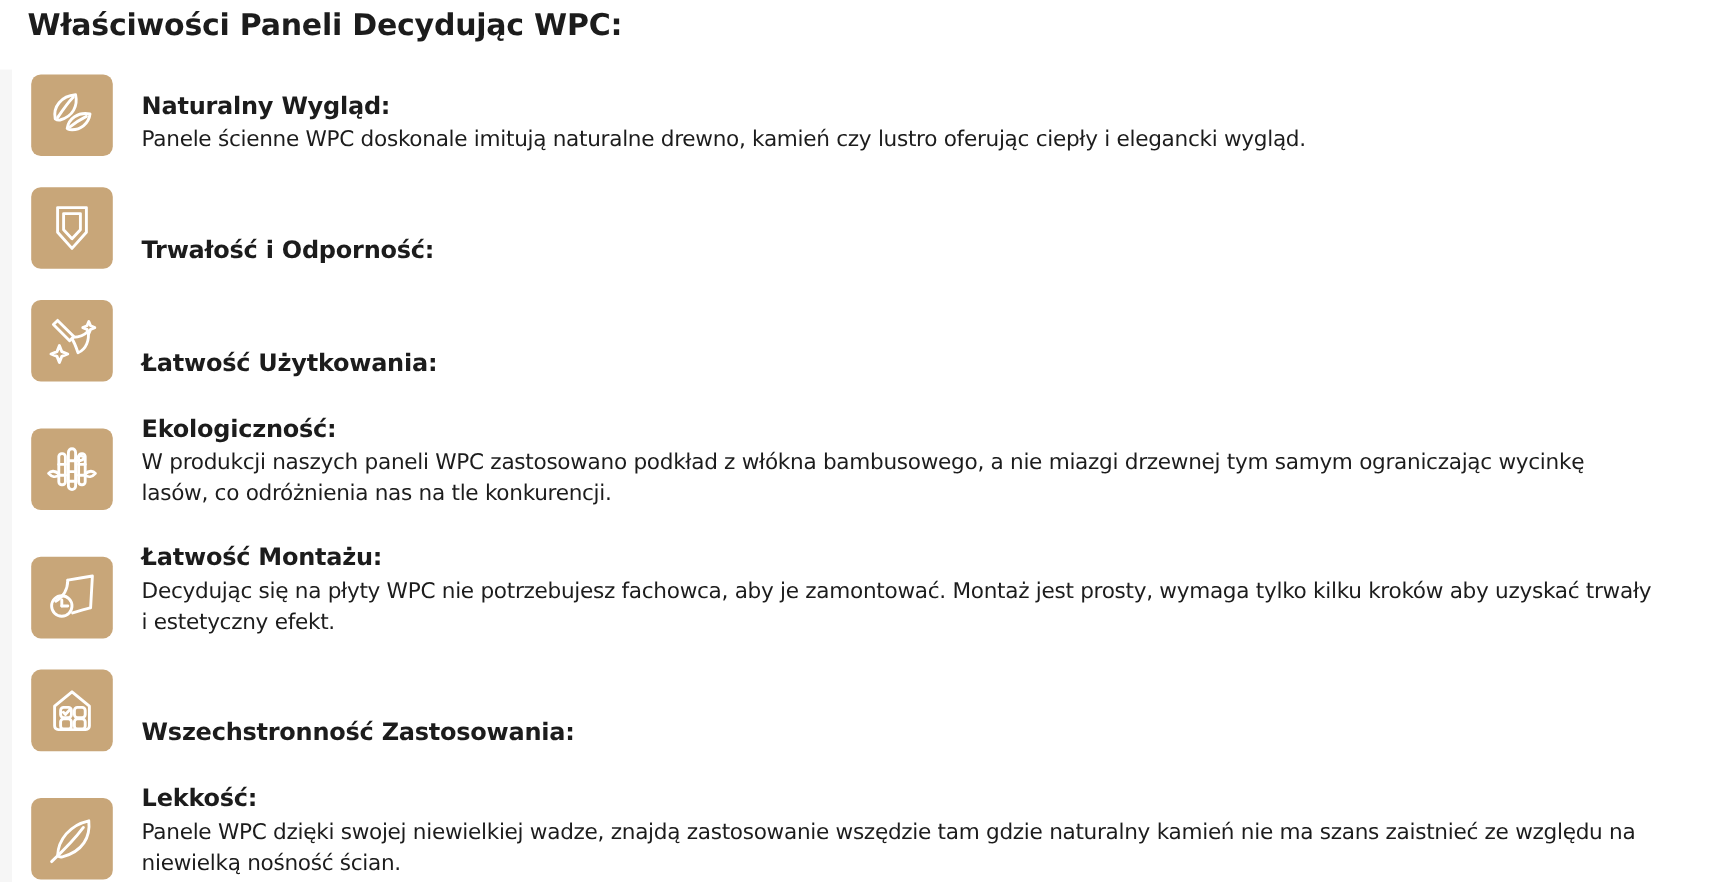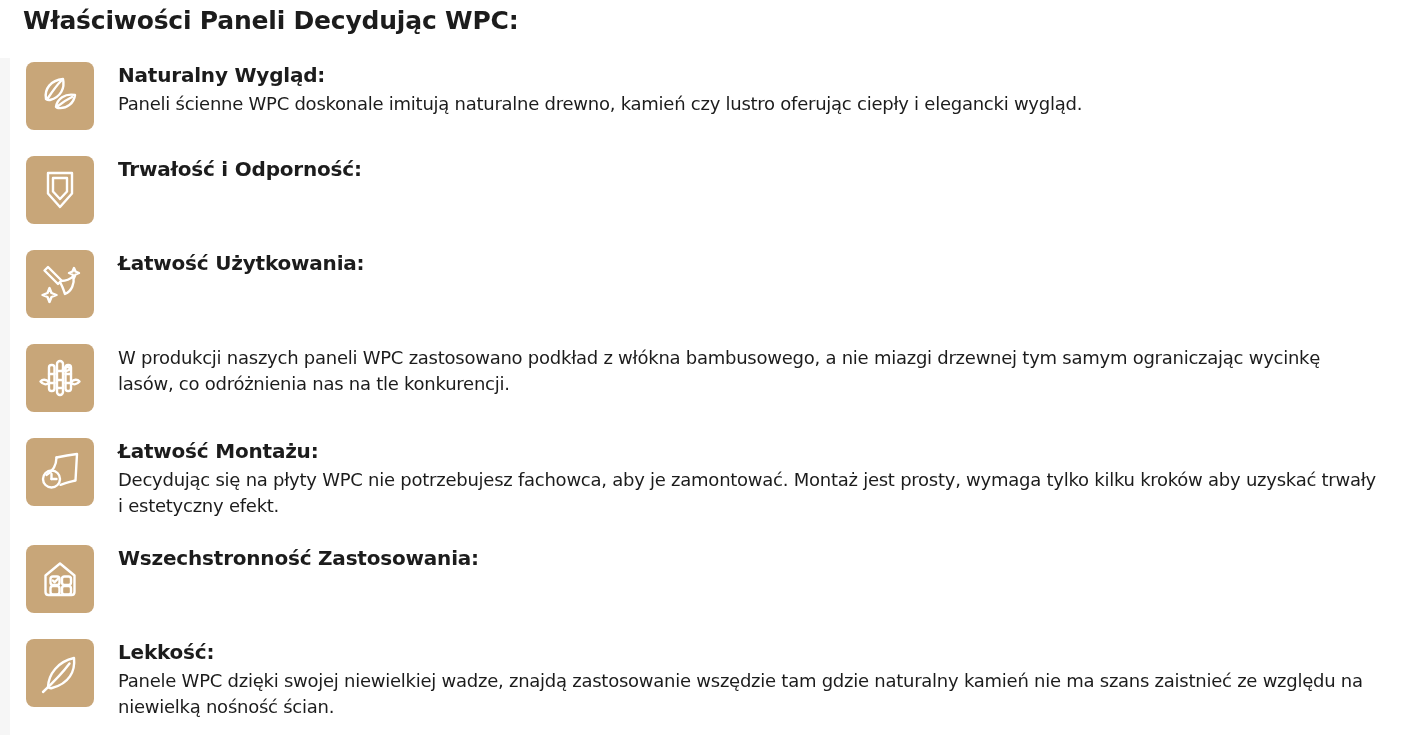--- a/index.html
+++ b/index.html
@@ -30,21 +30,21 @@
     font-size:25px;
     font-weight:bold;
     letter-spacing:-0.2px;
     margin:4px 0 27px 0;
   }
   .features{
     display:flex;flex-direction:column;gap:26px;
     padding-left:3px;
   }
   .feature{
-    display:flex;gap:24px;align-items:flex-start;
+    display:flex;gap:24px;align-items:flex-end;
   }
   .icon-box{
     width:68px;height:68px;min-width:68px;
     border-radius:8px;
     background:var(--icon-bg);
     display:flex;align-items:center;justify-content:center;
   }
   .icon-box svg{
     width:48px;height:48px;
     stroke:var(--icon-stroke);
@@ -81,21 +81,21 @@
       <div class="icon-box">
         <svg viewBox="0 0 48 48" aria-hidden="true">
           <path d="M10 27 C8 17 15 8 27 7 C29 16 25 25 14 28 C12.6 28.2 11 27.8 10 27 Z"></path>
           <path d="M12 26 C16 20 21 13 25 9"></path>
           <path d="M20 35 C21 27 29 21 39 23 C38 31 31 37 22 36 C21.2 35.9 20.5 35.5 20 35 Z"></path>
           <path d="M22 34 C27 30 32 27 36 25"></path>
         </svg>
       </div>
       <div class="feature-text">
         <h2 class="feature-title">Naturalny Wygląd:</h2>
-        <p class="feature-desc">Paneli ścienne WPC doskonale imitują naturalne drewno, kamień czy lustro oferując ciepły i elegancki wygląd.</p>
+        <p class="feature-desc">Panele ścienne WPC doskonale imitują naturalne drewno, kamień czy lustro oferując ciepły i elegancki wygląd.</p>
       </div>
     </div>
 
     <div class="feature">
       <div class="icon-box">
         <svg viewBox="0 0 48 48" aria-hidden="true">
           <path d="M12 7 H36 V27.5 L24 41 L12 27.5 Z"></path>
           <path d="M17 12 H31 V25.5 L24 33 L17 25.5 Z"></path>
         </svg>
       </div>
@@ -130,20 +130,21 @@
           <line x1="21" y1="34" x2="27" y2="34"></line>
           <rect x="29.5" y="11" width="5.5" height="26" rx="2.5"></rect>
           <line x1="29.5" y1="20" x2="35" y2="20"></line>
           <line x1="29.5" y1="29" x2="35" y2="29"></line>
           <path d="M13 28 C10 25 6.5 25 4.5 27.5 C7 30.5 10.5 31 13 29 Z"></path>
           <path d="M35 28 C38 25 41.5 25 43.5 27.5 C41 30.5 37.5 31 35 29 Z"></path>
           <path d="M27 15 C29.5 12.5 32.5 12.5 34.5 14.5 C32.5 17 29.5 17.5 27 16 Z"></path>
         </svg>
       </div>
       <div class="feature-text">
+        <h2 class="feature-title">Ekologiczność:</h2>
         <p class="feature-desc">W produkcji naszych paneli WPC zastosowano podkład z włókna bambusowego, a nie miazgi drzewnej tym samym ograniczając wycinkę lasów, co odróżnienia nas na tle konkurencji.</p>
       </div>
     </div>
 
     <div class="feature">
       <div class="icon-box">
         <svg viewBox="0 0 48 48" aria-hidden="true">
           <path d="M20.5 9.5 C27.5 8.2 34.5 7 41 6 L39.5 32.5 C34 34 29 35.3 24.5 36.8"></path>
           <path d="M20.5 9.5 C20.3 17.5 16.5 23.5 10.5 27"></path>
           <circle cx="15.5" cy="31" r="8.5"></circle>

